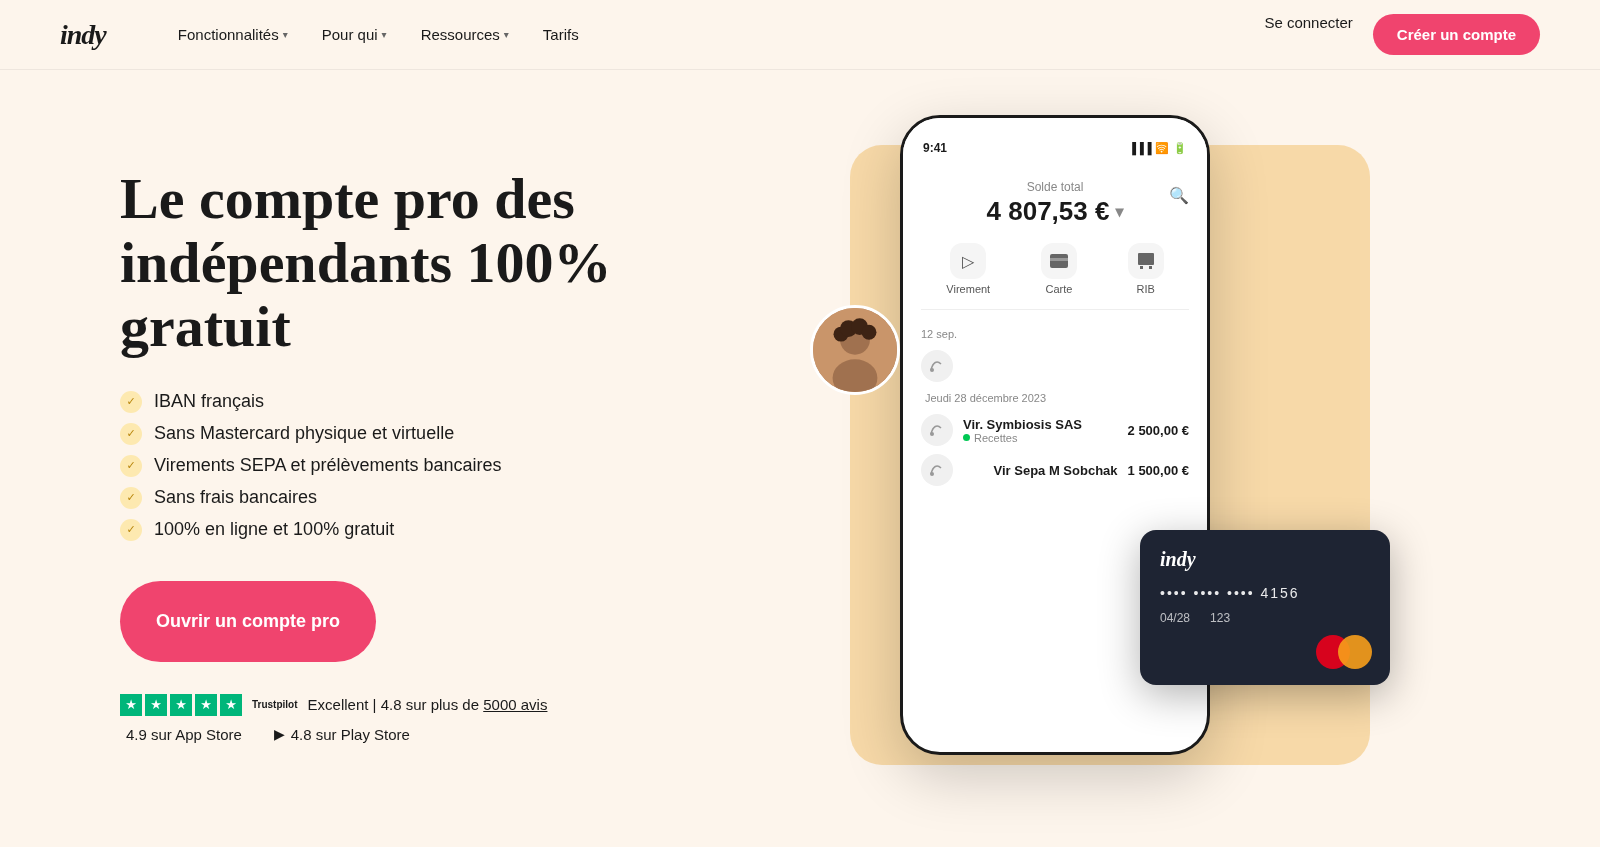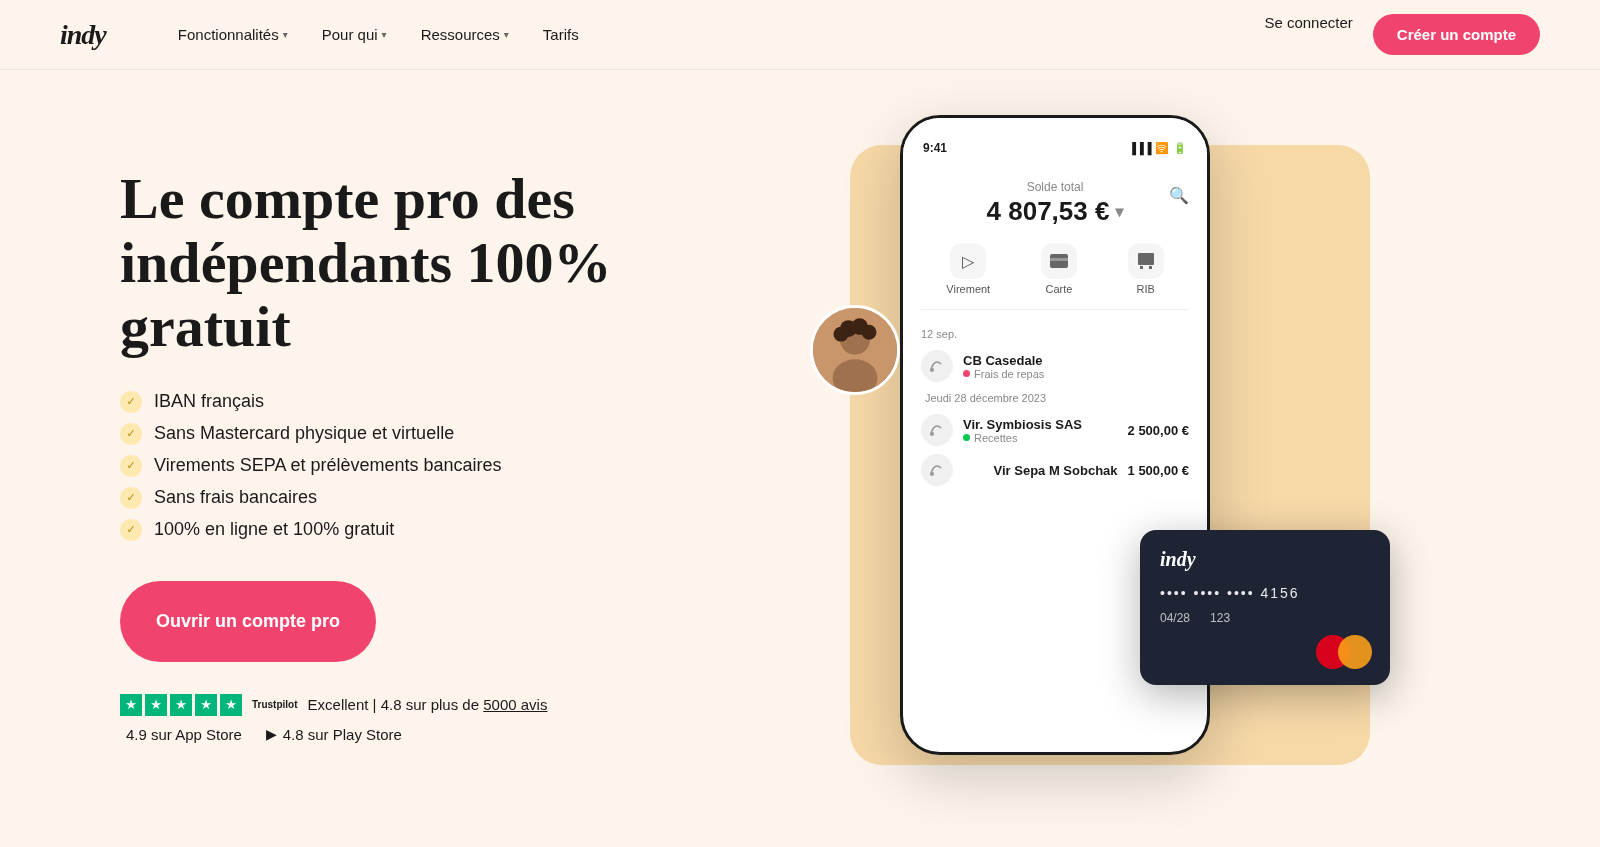--- a/index.html
+++ b/index.html
@@ -188,21 +188,21 @@
     }
 
     .tp-link {
       text-decoration: underline;
       color: #1a1a1a;
     }
 
     .store-ratings {
       display: flex;
       align-items: center;
-      gap: 24px;
+      gap: 32px;
       font-size: 15px;
     }
 
     .store-rating {
       display: flex;
       align-items: center;
       gap: 6px;
       font-size: 15px;
       color: #1a1a1a;
     }
@@ -621,27 +621,20 @@
 
           <div class="phone-date">12 sep.</div>
 
           <div class="phone-transaction">
             <div class="tx-icon">
               <svg width="16" height="16" viewBox="0 0 16 16">
                   <path d="M2 12 C4 4 8 2 12 6" stroke="#999" stroke-width="1.5" fill="none"></path>
                   <circle cx="3" cy="12" r="2" fill="#999"></circle>
                 </svg>
             </div>
-            <div class="tx-details">
-              <div class="tx-name">CB Casedale</div>
-              <div class="tx-tag">
-                <span class="tx-dot"></span>
-                <span>Frais de repas</span>
-              </div>
-            </div>
           </div>
 
           <div class="phone-date2">Jeudi 28 décembre 2023</div>
 
           <div class="phone-transaction">
             <div class="tx-icon">
               <svg width="16" height="16" viewBox="0 0 16 16">
                   <path d="M2 12 C4 4 8 2 12 6" stroke="#999" stroke-width="1.5" fill="none"></path>
                   <circle cx="3" cy="12" r="2" fill="#999"></circle>
                 </svg>

